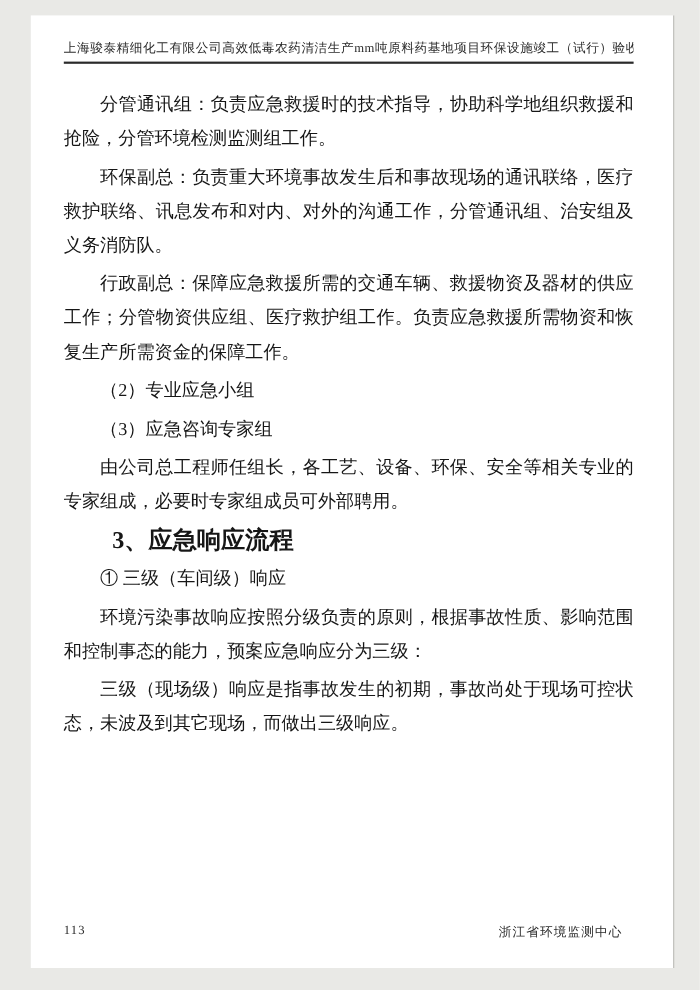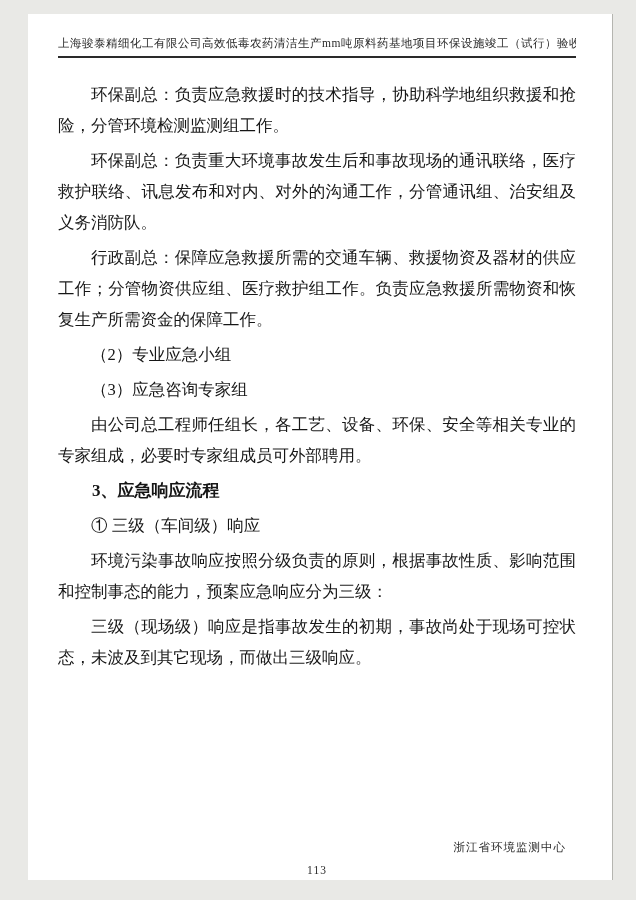--- a/index.html
+++ b/index.html
@@ -44,57 +44,55 @@
     font-size: 16.5px;
     line-height: 31px;
     text-align: justify;
   }
   .doc-body p {
     margin: 0 0 4px 0;
     text-indent: 2em;
   }
   .doc-body p.bold-heading {
     font-weight: bold;
-    font-size: 17px;
+    font-size: 22px;
   }
   .page-footer {
     position: absolute;
     left: 30px;
     right: 36px;
     top: 826px;
     height: 18px;
     font-size: 11.5px;
     color: #2a2a2a;
   }
   .page-number {
     position: absolute;
     left: 0;
     right: 0;
-    text-align: center;
     letter-spacing: 1px;
-    margin-top: 24px;
   }
   .footer-org {
     position: absolute;
     right: 10px;
     top: 0;
     letter-spacing: 1px;
     margin-left: 35px;
   }
 </style>
 </head>
 <body>
 
 <div class="scan-page">
   <div class="page-inner">
 
     <div class="running-header">上海骏泰精细化工有限公司高效低毒农药清洁生产mm吨原料药基地项目环保设施竣工（试行）验收监测报告（修订版）</div>
 
     <div class="doc-body">
-      <p>环保副总：负责应急救援时的技术指导，协助科学地组织救援和抢险，分管环境检测监测组工作。</p>
+      <p>分管通讯组：负责应急救援时的技术指导，协助科学地组织救援和抢险，分管环境检测监测组工作。</p>
       <p>环保副总：负责重大环境事故发生后和事故现场的通讯联络，医疗救护联络、讯息发布和对内、对外的沟通工作，分管通讯组、治安组及义务消防队。</p>
       <p>行政副总：保障应急救援所需的交通车辆、救援物资及器材的供应工作；分管物资供应组、医疗救护组工作。负责应急救援所需物资和恢复生产所需资金的保障工作。</p>
       <p>（2）专业应急小组</p>
       <p>（3）应急咨询专家组</p>
       <p>由公司总工程师任组长，各工艺、设备、环保、安全等相关专业的专家组成，必要时专家组成员可外部聘用。</p>
       <p class="bold-heading">3、应急响应流程</p>
       <p>① 三级（车间级）响应</p>
       <p>环境污染事故响应按照分级负责的原则，根据事故性质、影响范围和控制事态的能力，预案应急响应分为三级：</p>
       <p>三级（现场级）响应是指事故发生的初期，事故尚处于现场可控状态，未波及到其它现场，而做出三级响应。</p>
     </div>

